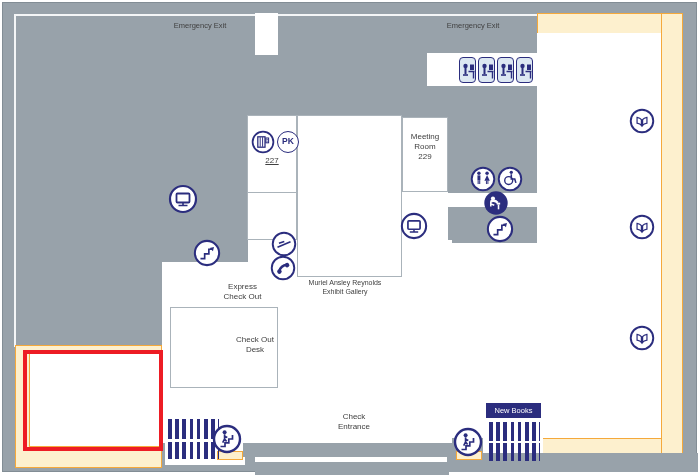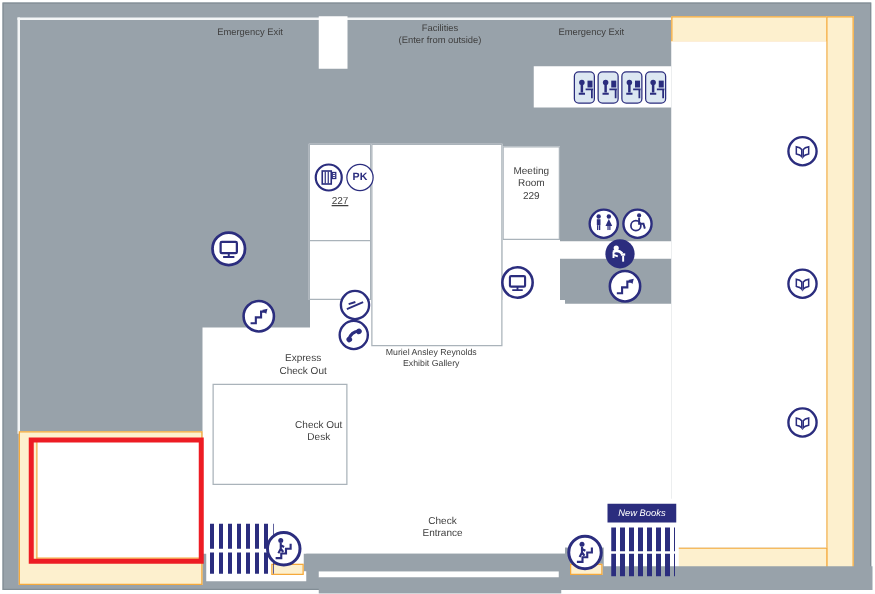--- a/index.html
+++ b/index.html
@@ -61,29 +61,25 @@
 
   <div class="abs yellow" style="left:15px;top:345px;width:147px;height:123px;"></div>
   <div class="abs white" style="left:29px;top:352px;width:133px;height:95px;border-left:1px solid #f5a93b;border-bottom:1px solid #f5a93b;box-sizing:border-box;"></div>
   <div class="abs yellow" style="left:217px;top:451px;width:26px;height:9px;border-width:1px;"></div>
   <div class="abs yellow" style="left:456px;top:451px;width:26px;height:9px;border-width:1px;"></div>
 
   <div class="abs bars" style="left:168px;top:419px;width:51px;height:20px;"></div>
   <div class="abs bars" style="left:168px;top:442px;width:51px;height:17px;"></div>
   <div class="abs bars" style="left:489px;top:422px;width:51px;height:19px;"></div>
   <div class="abs bars" style="left:489px;top:443px;width:51px;height:18px;"></div>
-  <div class="abs nblabel" style="left:486px;top:403px;width:55px;height:15px;font-style:italic;">New Books</div>
+  <div class="abs nblabel" style="left:486px;top:403px;width:55px;height:15px;">New Books</div>
 
   <div class="abs redbox" style="left:23px;top:350px;width:140px;height:101px;"></div>
 
   <div class="abs lbl f75" style="left:150px;top:21px;width:100px;">Emergency Exit</div>
-  <div class="abs lbl f75" style="left:297px;top:18px;width:110px;">
-    <span>Facilities</span><br>
-    <span>(Enter from outside)</span>
-  </div>
   <div class="abs lbl f75" style="left:423px;top:21px;width:100px;">Emergency Exit</div>
   <div class="abs lbl f8" style="left:247px;top:156px;width:50px;text-decoration:underline;">227</div>
   <div class="abs lbl f8" style="left:402px;top:132px;width:46px;">
     <span>Meeting</span><br>
     <span>Room</span><br>
     <span>229</span>
   </div>
   <div class="abs lbl f7" style="left:295px;top:279px;width:100px;">
     <span>Muriel Ansley Reynolds</span><br>
     <span>Exhibit Gallery</span>

